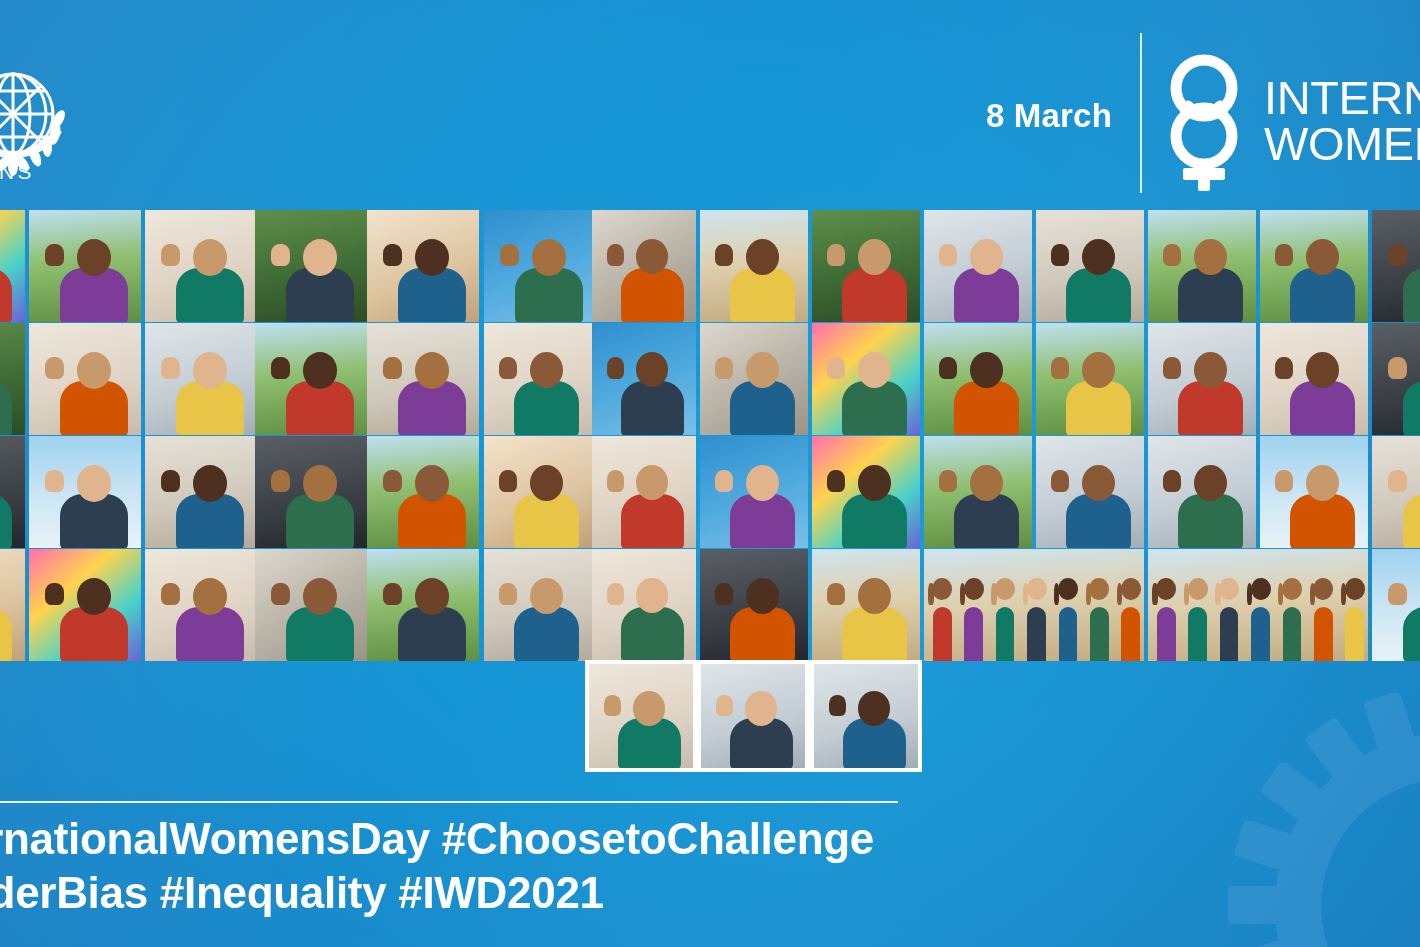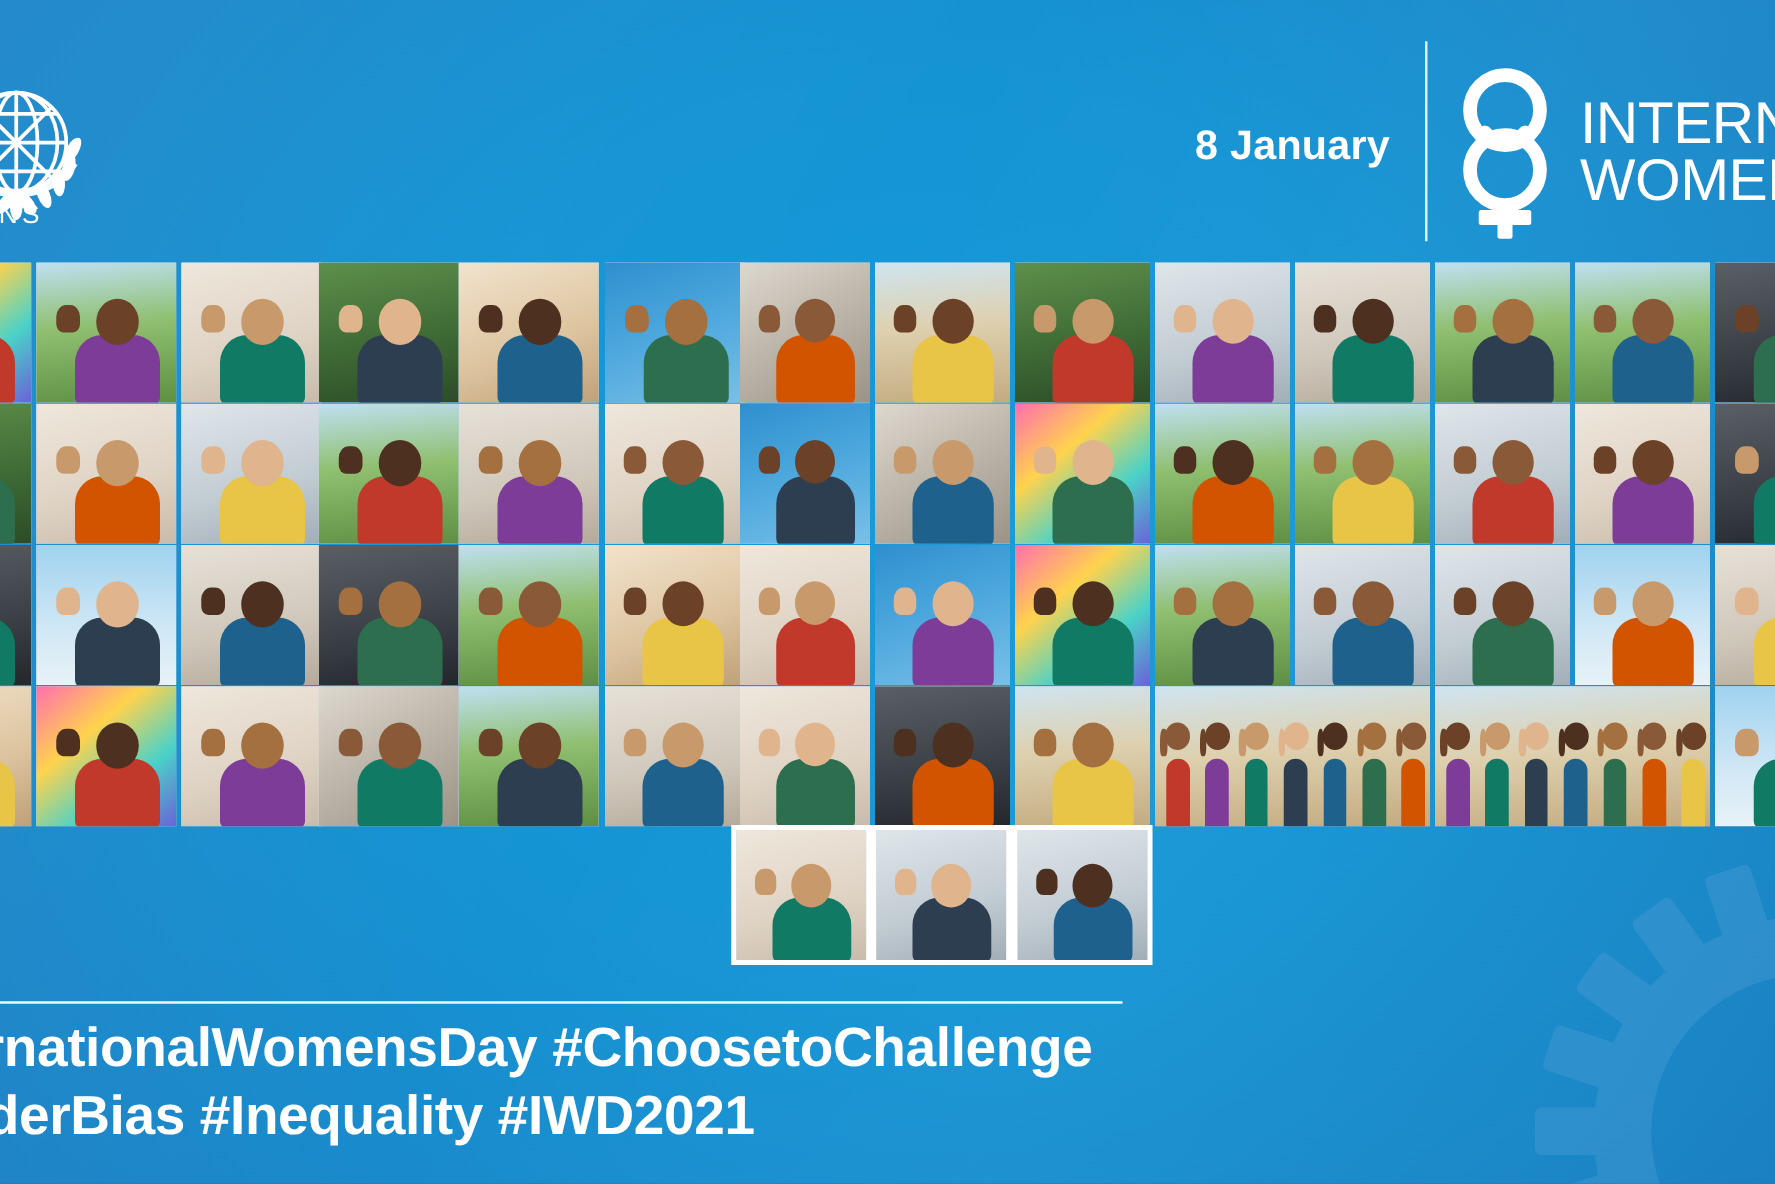--- a/index.html
+++ b/index.html
@@ -234,21 +234,21 @@
             <ellipse cx="97" cy="110" rx="5" ry="11" transform="rotate(-22 97 110)"></ellipse>
             <ellipse cx="83" cy="116" rx="5" ry="11" transform="rotate(-42 83 116)"></ellipse>
             <ellipse cx="75" cy="120" rx="5" ry="10"></ellipse>
           </g>
         </g>
       </svg>
     </div>
 
     <div id="un-wordmark">ATIONS</div>
 
-    <div id="date-label">8 January</div>
+    <div id="date-label">8 March</div>
 
     <div id="header-divider"></div>
 
     <div id="iwd-lockup">
       <div id="iwd-mark">
         <svg viewBox="0 0 92 146" width="92" height="146" aria-hidden="true">
           <g fill="none" stroke="#ffffff" stroke-width="11" stroke-linecap="round">
             <circle cx="46" cy="40" r="28"></circle>
             <circle cx="46" cy="88" r="28"></circle>
             <path d="M30 58 C38 68 54 68 62 58" stroke-width="11" fill="none"></path>

